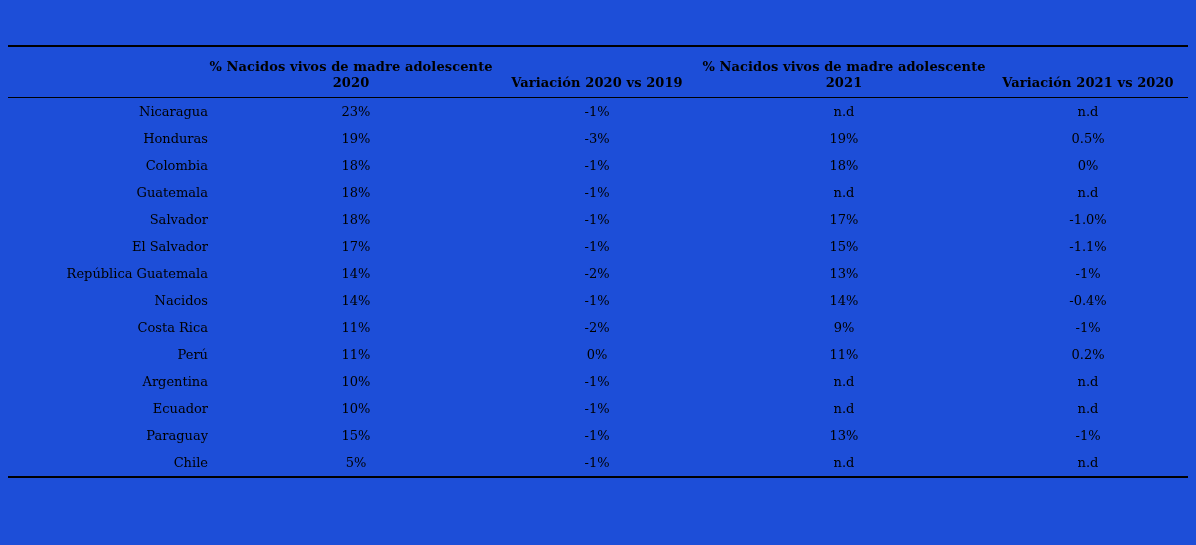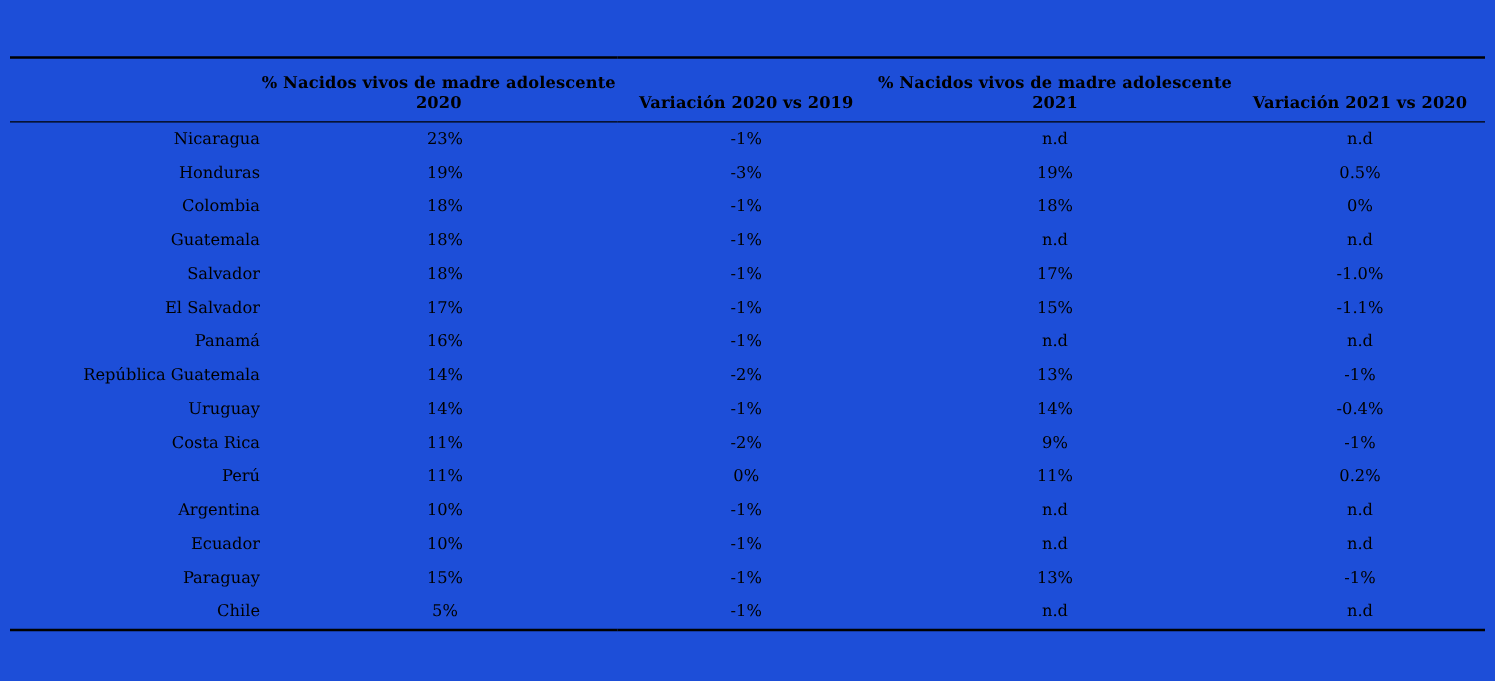--- a/index.html
+++ b/index.html
@@ -124,35 +124,28 @@
           <td>-1.0%</td>
         </tr>
         <tr>
           <td>El Salvador</td>
           <td>17%</td>
           <td>-1%</td>
           <td>15%</td>
           <td>-1.1%</td>
         </tr>
         <tr>
-          <td>Panamá</td>
-          <td>16%</td>
-          <td>-1%</td>
-          <td>n.d</td>
-          <td>n.d</td>
-        </tr>
-        <tr>
           <td>República Guatemala</td>
           <td>14%</td>
           <td>-2%</td>
           <td>13%</td>
           <td>-1%</td>
         </tr>
         <tr>
-          <td>Uruguay</td>
+          <td>Nacidos</td>
           <td>14%</td>
           <td>-1%</td>
           <td>14%</td>
           <td>-0.4%</td>
         </tr>
         <tr>
           <td>Costa Rica</td>
           <td>11%</td>
           <td>-2%</td>
           <td>9%</td>

